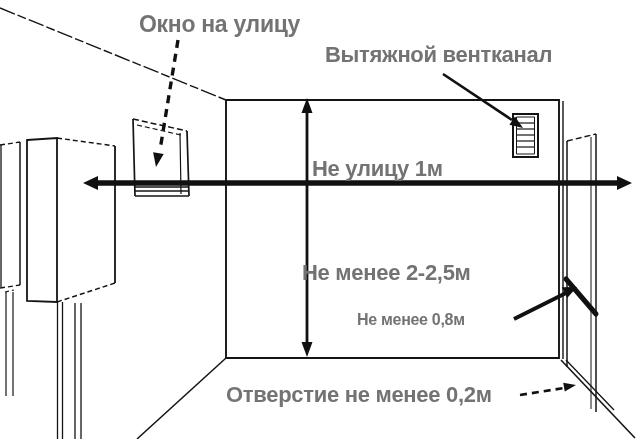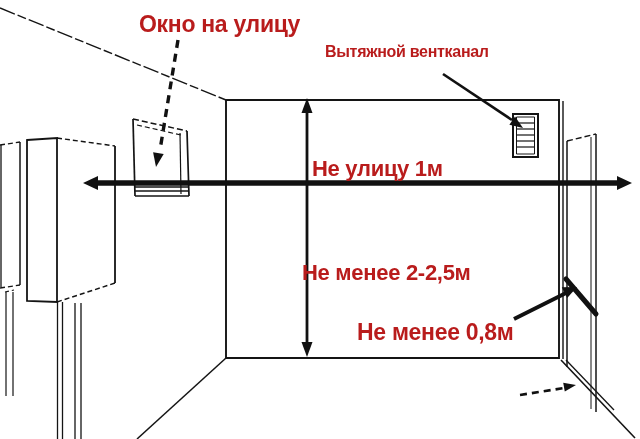--- a/index.html
+++ b/index.html
@@ -2,28 +2,28 @@
 <html><head>
 <meta charset="utf-8">
 <style>
   html,body{margin:0;padding:0;}
   .stage{
     position:relative;width:640px;height:439px;background:#ffffff;
     font-family:"Liberation Sans",sans-serif;overflow:hidden;
   }
   .stage svg{position:absolute;left:0;top:0;}
   .lbl{
-    position:absolute;color:#b91c1c;font-weight:700;white-space:nowrap;
+    position:absolute;color:#737373;font-weight:700;white-space:nowrap;
     letter-spacing:-0.3px;line-height:1;
   }
   .lbl-window   {left:139px;top:13px;font-size:23px;}
-  .lbl-vent     {left:325px;top:44px;font-size:16px;}
+  .lbl-vent     {left:325px;top:44px;font-size:22px;}
   .lbl-1m       {left:312px;top:158px;font-size:22px;}
   .lbl-25m      {left:302px;top:262px;font-size:22px;}
-  .lbl-08m      {left:357px;top:321px;font-size:23px;}
+  .lbl-08m      {left:357px;top:312px;font-size:16px;}
   .lbl-opening  {left:226px;top:384px;font-size:22px;}
   line,path,rect,polyline{vector-effect:non-scaling-stroke;}
 </style>
 </head>
 <body>
 
 <div class="stage">
 
   <svg width="640" height="439" viewBox="0 0 640 439" fill="none" stroke="#141414">
 
@@ -126,13 +126,14 @@
       <line x1="520" y1="395" x2="564" y2="388" stroke-width="2.6" stroke-dasharray="7 5"></line>
       <polygon points="576,385 564.8,391.5 563.2,382.7" stroke="none"></polygon>
     </g>
   </svg>
 
   <div class="lbl lbl-window">Окно на улицу</div>
   <div class="lbl lbl-vent">Вытяжной вентканал</div>
   <div class="lbl lbl-1m">Не улицу 1м</div>
   <div class="lbl lbl-25m">Не менее 2-2,5м</div>
   <div class="lbl lbl-08m">Не менее 0,8м</div>
+  <div class="lbl lbl-opening">Отверстие не менее 0,2м</div>
 </div>
 
 </body></html>

